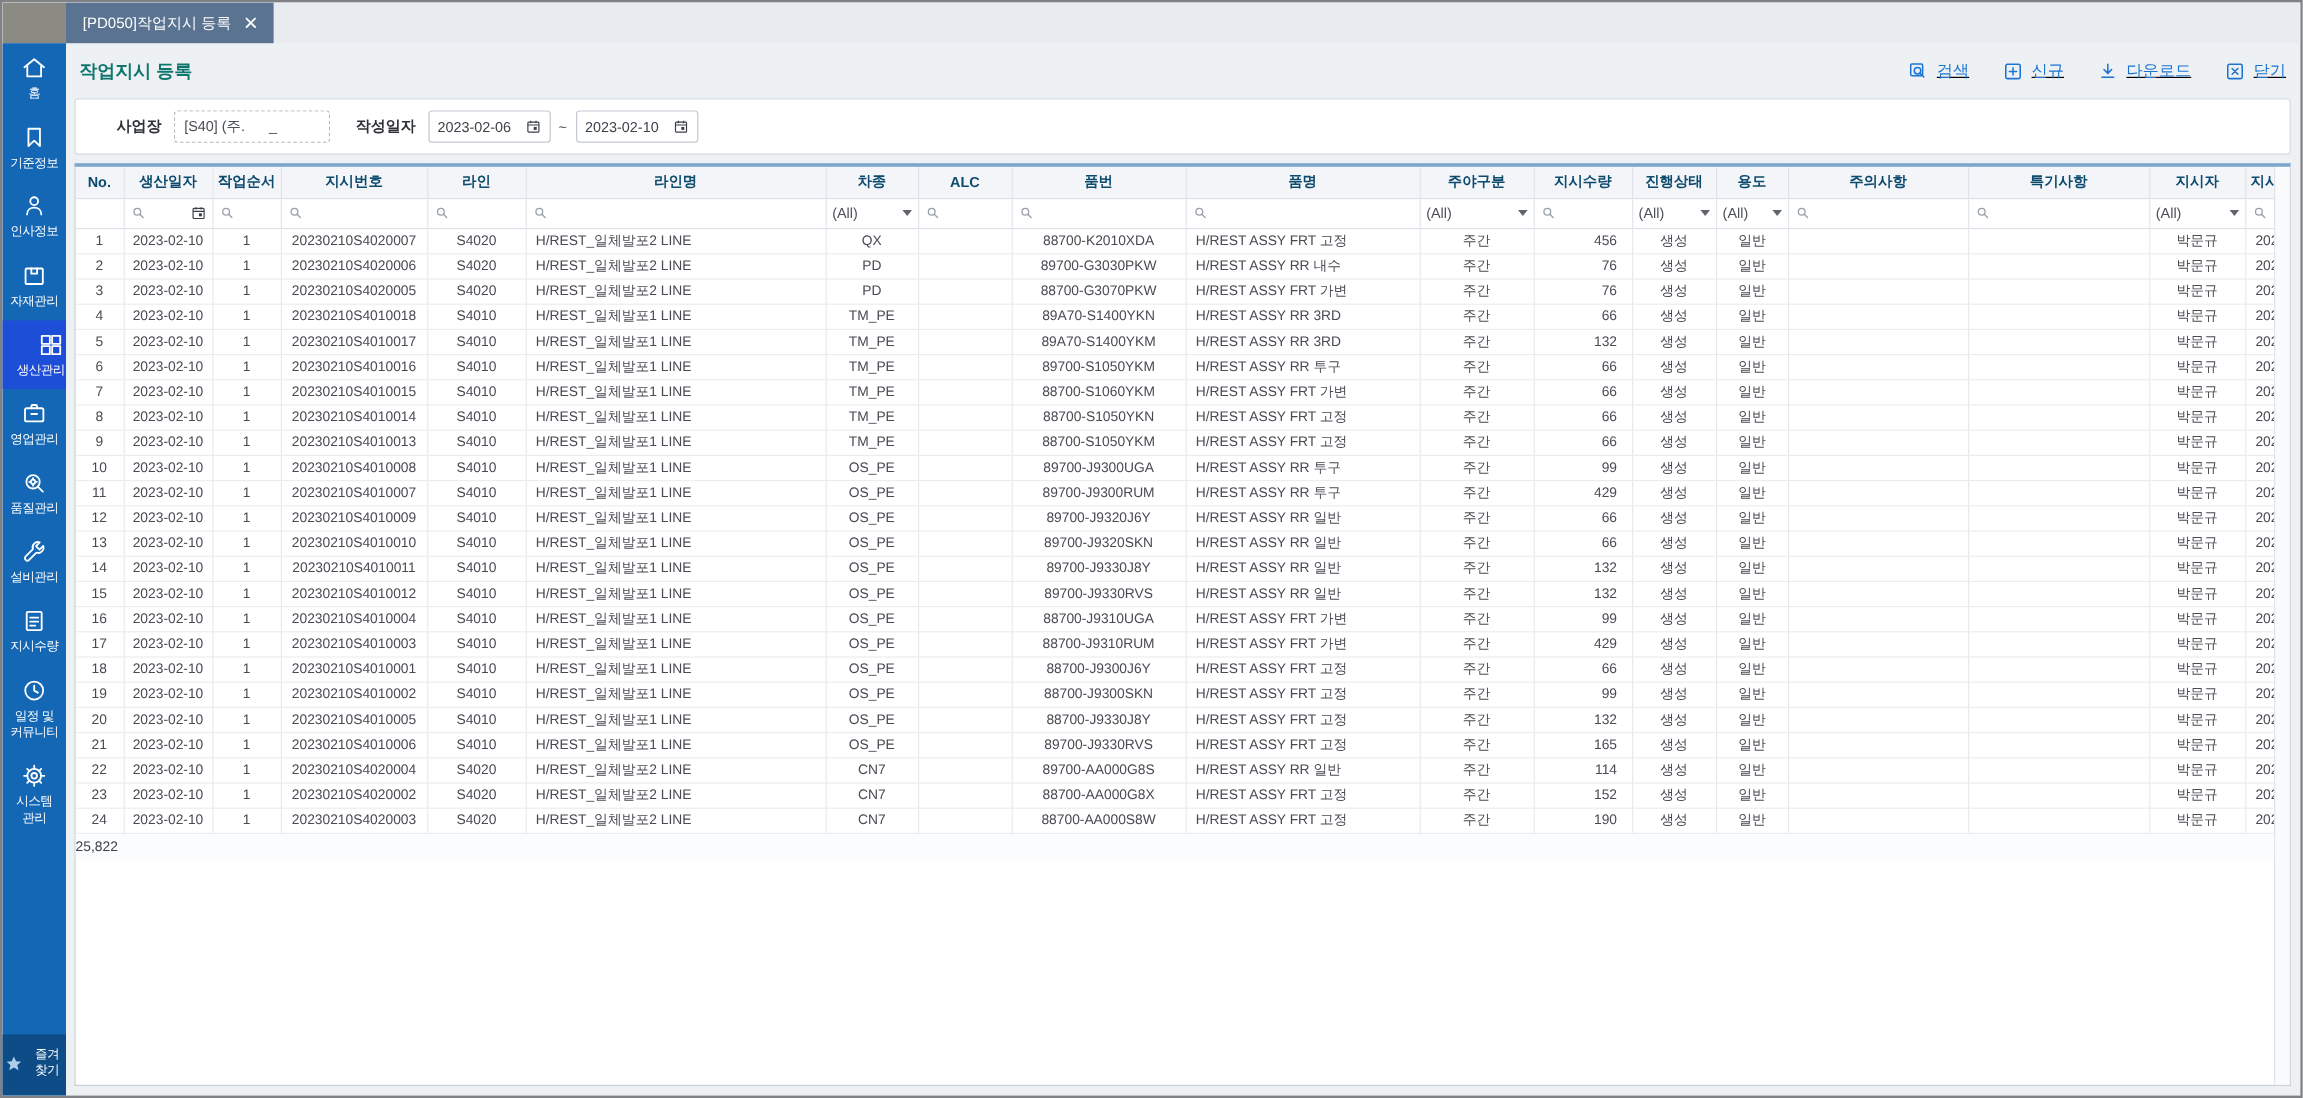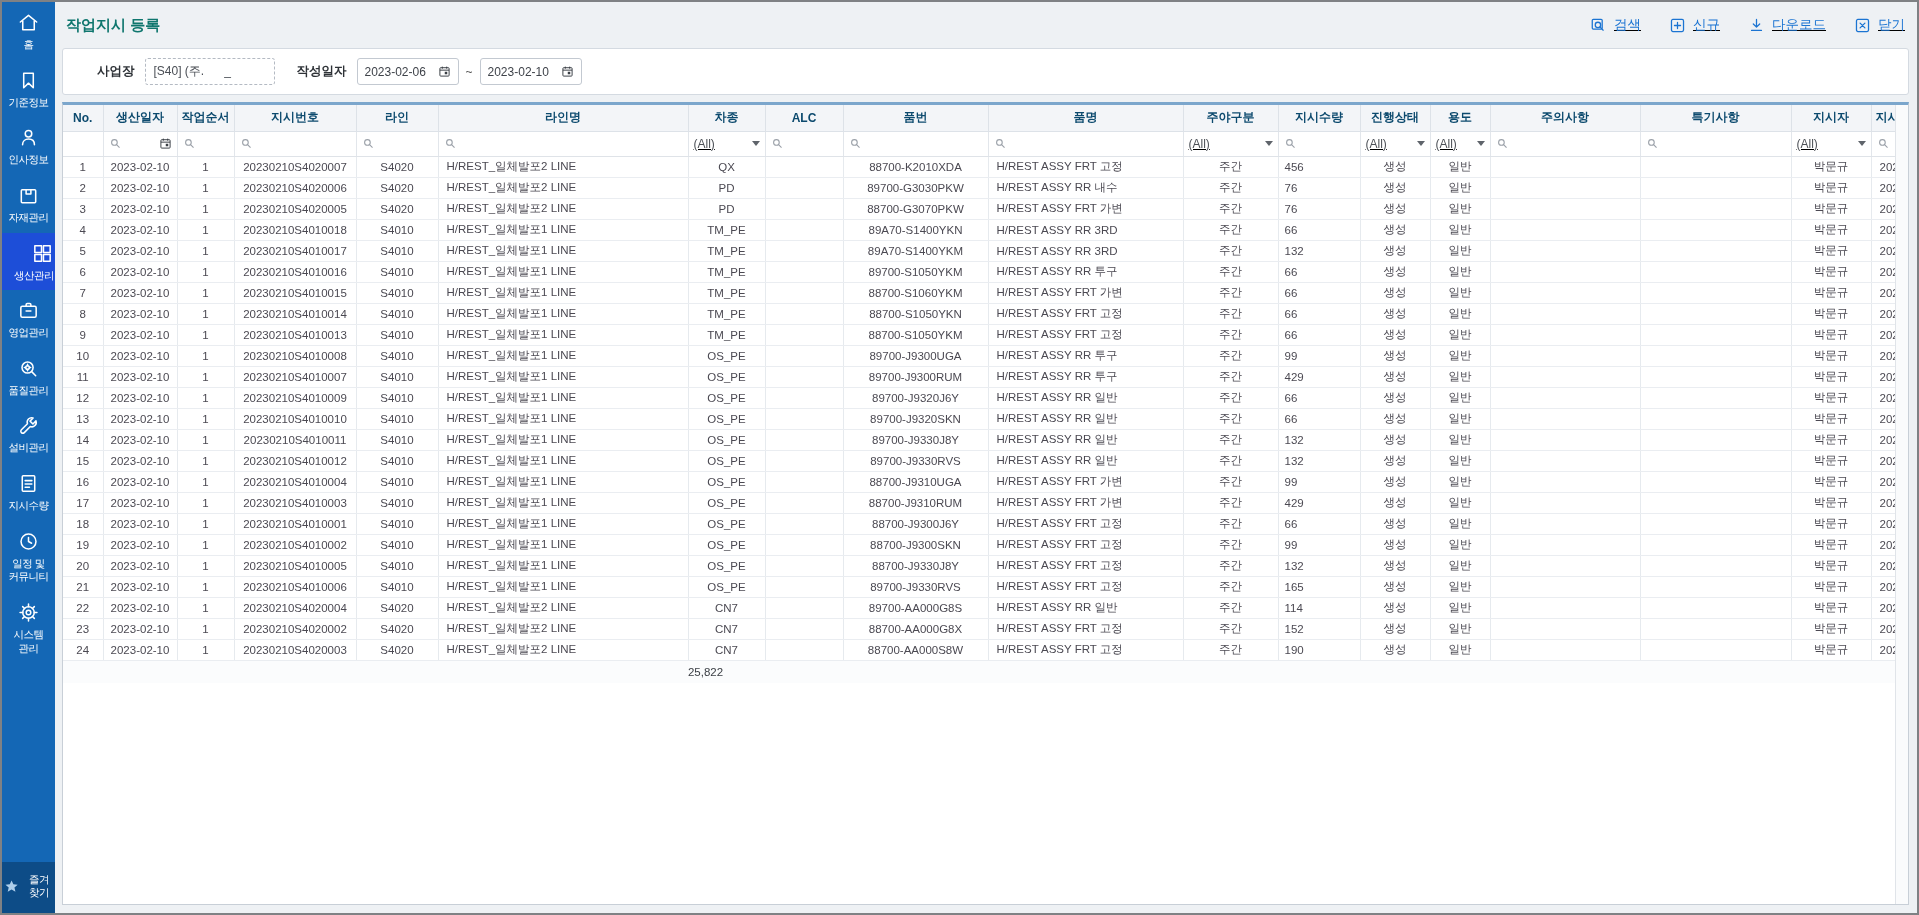--- a/index.html
+++ b/index.html
@@ -43,39 +43,50 @@
   .cal-icon { width:13px; height:13px; display:block; }
   .tilde { color:#555; margin:0 7px; font-size:12px; }
 
   
   .grid-card { flex:1; min-height:0; background:#fff; border:1px solid #c8cfd7; border-top:3px solid #7ba6cc; position:relative; overflow:hidden; }
   .grid-clip { position:absolute; top:0; left:0; right:13px; bottom:0; overflow:hidden; }
   .scroll-track { position:absolute; top:0; right:0; bottom:0; width:13px; background:#fafbfc; border-left:1px solid #e0e4e9; }
 
   table { border-collapse:collapse; table-layout:fixed; }
   th { height:26px; background:#f3f5f8; font-size:12px; font-weight:700; color:#0c4a6e; border-right:1px solid #dde2e8; border-bottom:1px solid #dde2e8; padding:0 4px; white-space:nowrap; overflow:hidden; }
-  td.fcell { height:25px; border-right:1px solid #e2e6eb; border-bottom:1px solid #dfe3e8; padding:0 5px;text-decoration:underline; }
+  td.fcell { height:25px; border-right:1px solid #e2e6eb; border-bottom:1px solid #dfe3e8; padding:0 5px; }
   .fwrap { display:flex; align-items:center; gap:4px; }
   .fwrap .sp { flex:1; }
   .mag { width:13px; height:13px; display:block; }
   .all-txt { font-size:12px; color:#4d5157; }
   .caret { width:0; height:0; border-left:4px solid transparent; border-right:4px solid transparent; border-top:5px solid #5f646b; margin-left:auto; }
   td.dcell { height:21px; font-size:11.5px; color:#4b4952; border-right:1px solid #e6eaee; border-bottom:1px solid #eaedf1; padding:0 6px; white-space:nowrap; overflow:hidden; }
   td.dcell.left { padding-left:8px; }
-  td.dcell.right { text-align:left; padding-right:12px; }
+  td.dcell.right { text-align:right; padding-right:12px; }
   td.dcell.center { text-align:center; }
   tr.data-row { background:#fff; }
-  td.total-cell { height:23px; background:#fbfcfd; border-top:1px solid #d9dfe5; font-size:11.5px; color:#3c4046; text-align:center; padding-right:12px; }
+  td.total-cell { height:23px; background:#fbfcfd; border-top:1px solid #d9dfe5; font-size:11.5px; color:#3c4046; text-align:left; padding-right:12px; }
   td.total-rest { background:#fbfcfd; border-top:1px solid #d9dfe5; }
 </style>
 </head>
 <body>
 
 <div class="window">
 
+  <div class="topbar">
+    <div class="topbar-corner"></div>
+    <div class="tab">
+      <span>[PD050]작업지시 등록</span>
+      <span class="tab-close">
+        <svg width="10" height="10" viewBox="0 0 10 10">
+            <path d="M1.5 1.5 L8.5 8.5 M8.5 1.5 L1.5 8.5" stroke="#fff" stroke-width="1.6" stroke-linecap="round"></path>
+          </svg>
+      </span>
+    </div>
+  </div>
 
   <div class="bodyrow">
     <nav class="sidebar" id="sidebar">
         <div class="side-item">
           <svg class="side-icon" viewBox="0 0 24 24">
             <path d="M3.5 11.5 L12 4.5 L20.5 11.5" fill="none" stroke="#fff" stroke-width="1.6" stroke-linecap="round" stroke-linejoin="round"></path>
             <path d="M6 10.5 V19.5 H18 V10.5" fill="none" stroke="#fff" stroke-width="1.6" stroke-linecap="round" stroke-linejoin="round"></path>
           </svg>
           <span class="side-label">홈</span>
         </div>

